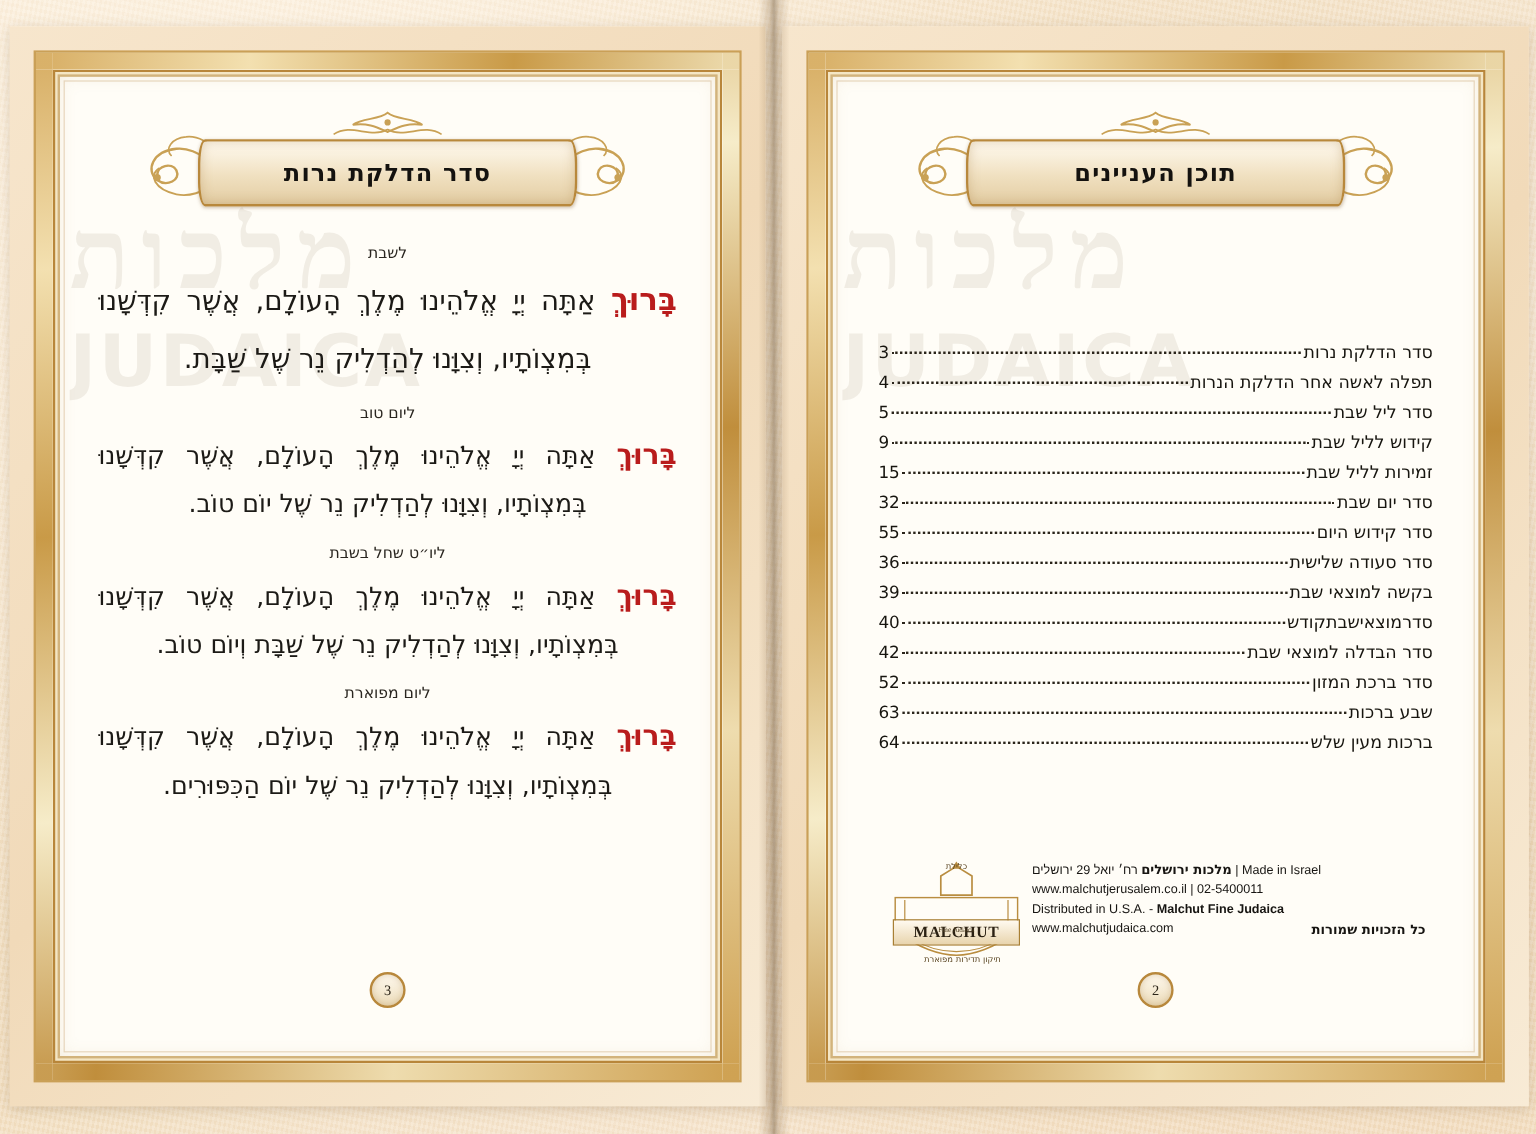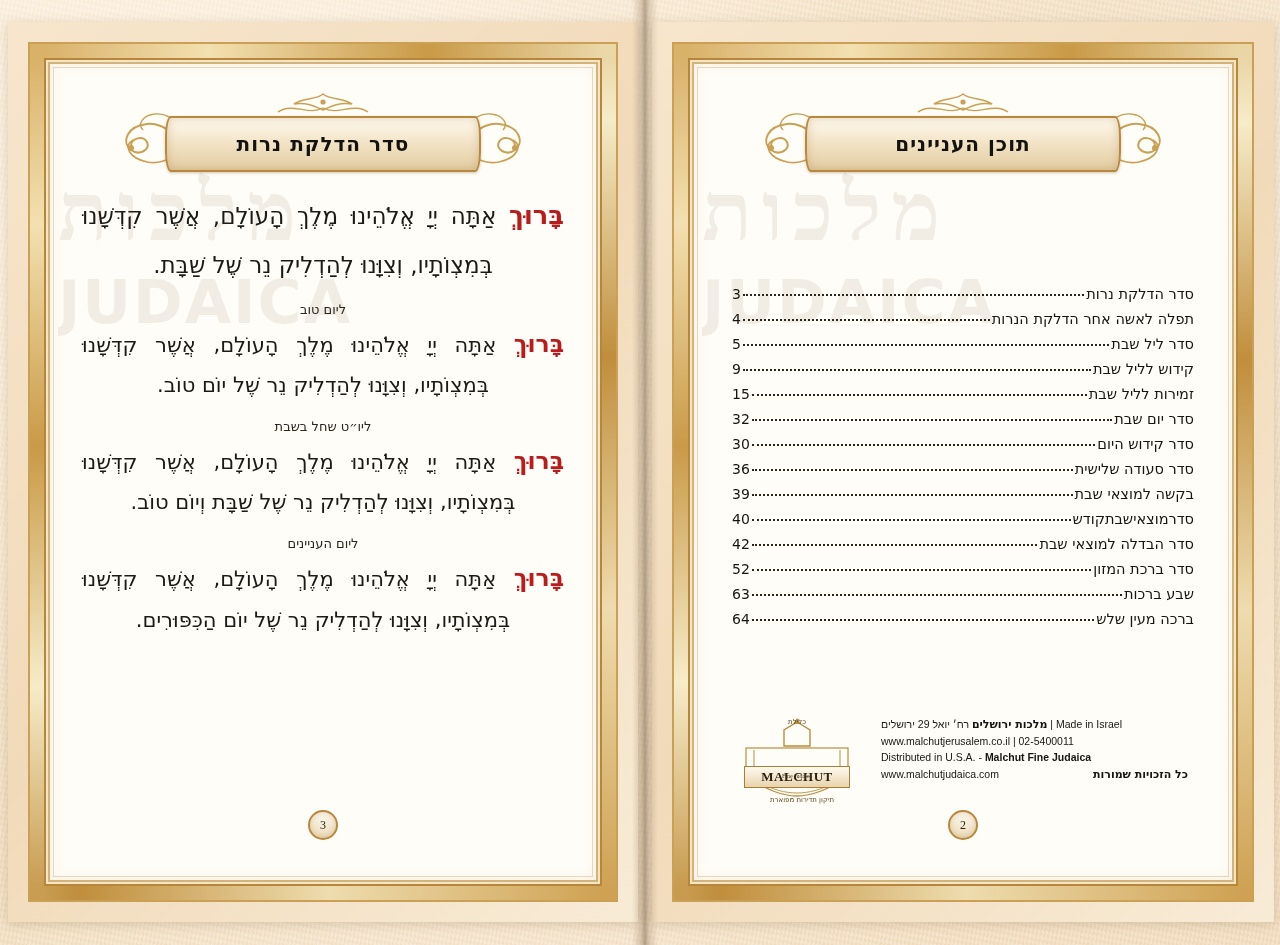--- a/index.html
+++ b/index.html
@@ -202,21 +202,21 @@
   .toc-row .t-page { flex: 0 0 auto; direction: ltr; font-size: 14px; }
 
   
   .publisher {
     position: absolute;
     left: 24px; right: 24px; bottom: 54px;
     display: flex;
     direction: ltr;
     align-items: flex-start;
     justify-content: space-between;
-    gap: 25px;
+    gap: 4px;
   }
   .pub-logo {
     flex: 0 0 auto;
     width: 118px; height: 86px;
     position: relative;
     color: #b98d40;
   }
   .pub-logo .logo-band {
     position: absolute; left: 6px; right: 6px; top: 34px; height: 22px;
     background: linear-gradient(180deg,#fffaf0,#e8d4ad);
@@ -336,21 +336,21 @@
             <span class="t-page">15</span>
           </div>
           <div class="toc-row">
             <span class="t-label">סדר יום שבת</span>
             <span class="t-dots"></span>
             <span class="t-page">32</span>
           </div>
           <div class="toc-row">
             <span class="t-label">סדר קידוש היום</span>
             <span class="t-dots"></span>
-            <span class="t-page">30</span>
+            <span class="t-page">55</span>
           </div>
           <div class="toc-row">
             <span class="t-label">סדר סעודה שלישית</span>
             <span class="t-dots"></span>
             <span class="t-page">36</span>
           </div>
           <div class="toc-row">
             <span class="t-label">בקשה למוצאי שבת</span>
             <span class="t-dots"></span>
             <span class="t-page">39</span>
@@ -369,21 +369,21 @@
             <span class="t-label">סדר ברכת המזון</span>
             <span class="t-dots"></span>
             <span class="t-page">52</span>
           </div>
           <div class="toc-row">
             <span class="t-label">שבע ברכות</span>
             <span class="t-dots"></span>
             <span class="t-page">63</span>
           </div>
           <div class="toc-row">
-            <span class="t-label">ברכה מעין שלש</span>
+            <span class="t-label">ברכות מעין שלש</span>
             <span class="t-dots"></span>
             <span class="t-page">64</span>
           </div>
         </div>
 
         <div class="publisher">
           <div class="pub-logo">
             <svg viewBox="0 0 118 86" style="position:absolute;inset:0;width:100%;height:100%;">
               <path d="M59 6 L72 14 L72 30 L46 30 L46 14 Z" fill="none" stroke="currentColor" stroke-width="1.4"></path>
               <path d="M59 2 L63 8 L55 8 Z" fill="currentColor"></path>
@@ -443,38 +443,39 @@
             <path d="M92 40 C70 40 60 20 40 22 C20 24 14 40 24 48 C32 54 44 48 40 40 C36 33 24 36 24 44" fill="none" stroke="currentColor" stroke-width="2"></path>
             <path d="M92 44 C72 48 60 64 40 60 C22 56 16 44 26 38" fill="none" stroke="currentColor" stroke-width="1.6"></path>
             <path d="M88 34 C74 26 64 10 48 12 C36 13 30 22 36 28" fill="none" stroke="currentColor" stroke-width="1.4"></path>
             <circle cx="24" cy="46" r="3" fill="currentColor"></circle>
           </svg>
           <div class="plate">
             <span class="title-text">סדר הדלקת נרות</span>
           </div>
         </div>
 
+        <div class="rubric">לשבת</div>
         <div class="bracha first">
           <span class="lead">בָּרוּךְ</span>
           <span>אַתָּה יְיָ אֱלֹהֵינוּ מֶלֶךְ הָעוֹלָם, אֲשֶׁר קִדְּשָׁנוּ בְּמִצְוֹתָיו, וְצִוָּנוּ לְהַדְלִיק נֵר שֶׁל שַׁבָּת.</span>
         </div>
 
         <div class="rubric">ליום טוב</div>
         <div class="bracha">
           <span class="lead">בָּרוּךְ</span>
           <span>אַתָּה יְיָ אֱלֹהֵינוּ מֶלֶךְ הָעוֹלָם, אֲשֶׁר קִדְּשָׁנוּ בְּמִצְוֹתָיו, וְצִוָּנוּ לְהַדְלִיק נֵר שֶׁל יוֹם טוֹב.</span>
         </div>
 
         <div class="rubric">ליו״ט שחל בשבת</div>
         <div class="bracha">
           <span class="lead">בָּרוּךְ</span>
           <span>אַתָּה יְיָ אֱלֹהֵינוּ מֶלֶךְ הָעוֹלָם, אֲשֶׁר קִדְּשָׁנוּ בְּמִצְוֹתָיו, וְצִוָּנוּ לְהַדְלִיק נֵר שֶׁל שַׁבָּת וְיוֹם טוֹב.</span>
         </div>
 
-        <div class="rubric">ליום העניינים</div>
+        <div class="rubric">ליום מפוארת</div>
         <div class="bracha">
           <span class="lead">בָּרוּךְ</span>
           <span>אַתָּה יְיָ אֱלֹהֵינוּ מֶלֶךְ הָעוֹלָם, אֲשֶׁר קִדְּשָׁנוּ בְּמִצְוֹתָיו, וְצִוָּנוּ לְהַדְלִיק נֵר שֶׁל יוֹם הַכִּפּוּרִים.</span>
         </div>
 
         <div class="folio">3</div>
       </div>
     </div>
   </div>
 

